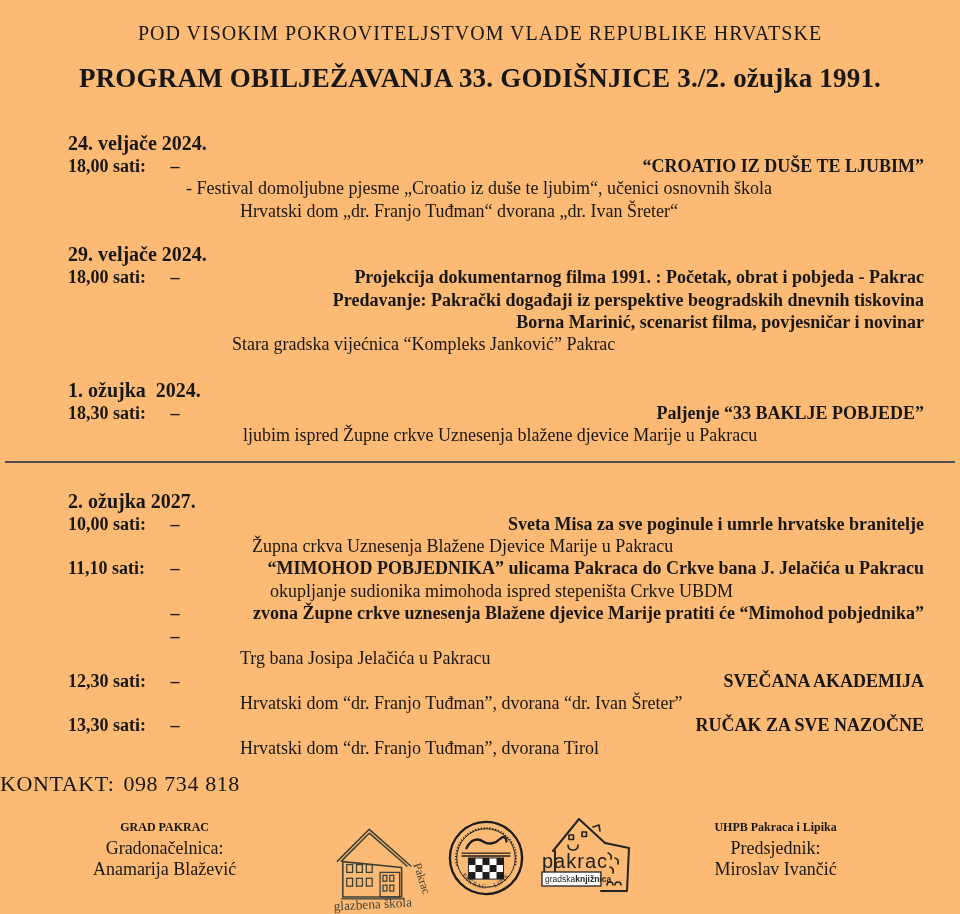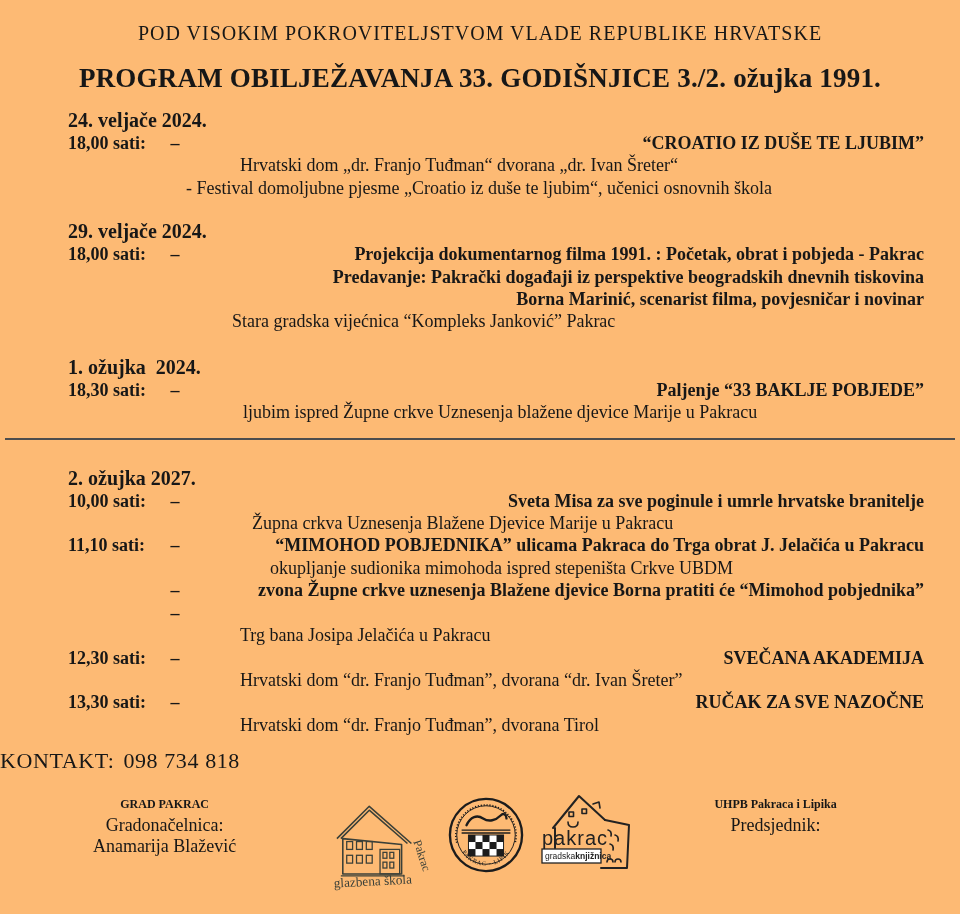--- a/index.html
+++ b/index.html
@@ -12,21 +12,21 @@
     padding-top:21px; text-align:center;
     font-size:20px; letter-spacing:1px; line-height:25px;
     white-space:pre-wrap;
   }
   .title {
     margin-top:14px; text-align:center;
     font-size:27px; font-weight:bold; line-height:36px; letter-spacing:0.2px;
     white-space:pre-wrap;
   }
   .program { padding:0 36px 0 68px; }
-  .section.s1 { margin-top:12px; }
+  .section.s1 { margin-top:35px; }
   .section.s2 { margin-top:20px; }
   .section.s3 { margin-top:22px; }
   .section.s4 { margin-top:26px; }
   .date { font-size:20px; font-weight:bold; line-height:24px; white-space:pre-wrap; }
   .row { display:grid; grid-template-columns:92px 30px 1fr; font-size:18px; line-height:22.4px; }
   .time { font-weight:bold; white-space:pre-wrap; }
   .dash { font-weight:bold; text-align:center; }
   .etext { white-space:pre-wrap; }
   .bold { font-weight:bold;text-align:right; }
   .note { font-size:18px; line-height:22.4px; white-space:pre-wrap; }
@@ -61,22 +61,22 @@
 
   <div class="program">
 
     <div class="section s1">
       <div class="date">24. veljače 2024.</div>
       <div class="row">
         <span class="time">18,00 sati:</span>
         <span class="dash">–</span>
         <span class="etext bold">“CROATIO IZ DUŠE TE LJUBIM”</span>
       </div>
+      <div class="note i118">- Festival domoljubne pjesme „Croatio iz duše te ljubim“, učenici osnovnih škola</div>
       <div class="note i172">Hrvatski dom „dr. Franjo Tuđman“ dvorana „dr. Ivan Šreter“</div>
-      <div class="note i118">- Festival domoljubne pjesme „Croatio iz duše te ljubim“, učenici osnovnih škola</div>
     </div>
 
     <div class="section s2">
       <div class="date">29. veljače 2024.</div>
       <div class="row">
         <span class="time">18,00 sati:</span>
         <span class="dash">–</span>
         <span class="etext bold">Projekcija dokumentarnog filma 1991. : Početak, obrat i pobjeda - Pakrac</span>
       </div>
       <div class="note bold i118">Predavanje: Pakrački događaji iz perspektive beogradskih dnevnih tiskovina</div>
@@ -104,28 +104,28 @@
       <div class="row">
         <span class="time">10,00 sati:</span>
         <span class="dash">–</span>
         <span class="etext bold">Sveta Misa za sve poginule i umrle hrvatske branitelje</span>
       </div>
       <div class="note i184">Župna crkva Uznesenja Blažene Djevice Marije u Pakracu</div>
 
       <div class="row">
         <span class="time">11,10 sati:</span>
         <span class="dash">–</span>
-        <span class="etext bold">“MIMOHOD POBJEDNIKA” ulicama Pakraca do Trga obrat J. Jelačića u Pakracu</span>
+        <span class="etext bold">“MIMOHOD POBJEDNIKA” ulicama Pakraca do Crkve bana J. Jelačića u Pakracu</span>
       </div>
       <div class="note i202">okupljanje sudionika mimohoda ispred stepeništa Crkve UBDM</div>
 
       <div class="row">
         <span class="time"></span>
         <span class="dash">–</span>
-        <span class="etext bold">zvona Župne crkve uznesenja Blažene djevice Borna pratiti će “Mimohod pobjednika”</span>
+        <span class="etext bold">zvona Župne crkve uznesenja Blažene djevice Marije pratiti će “Mimohod pobjednika”</span>
       </div>
       <div class="row">
         <span class="time"></span>
         <span class="dash">–</span>
       </div>
       <div class="note i172">Trg bana Josipa Jelačića u Pakracu</div>
 
       <div class="row">
         <span class="time">12,30 sati:</span>
         <span class="dash">–</span>
@@ -228,17 +228,18 @@
         <text class="sans" x="4" y="69" font-size="8.5" fill="#222222">
           <tspan>gradska</tspan><tspan font-weight="bold">knjižnica</tspan>
         </text>
       </svg>
 
     </div>
 
     <div class="f-block f-right">
       <div class="f-org">UHPB Pakraca i Lipika</div>
       <div>Predsjednik:</div>
+      <div>Miroslav Ivančić</div>
     </div>
 
   </div>
 
 </div>
 
 </body></html>

